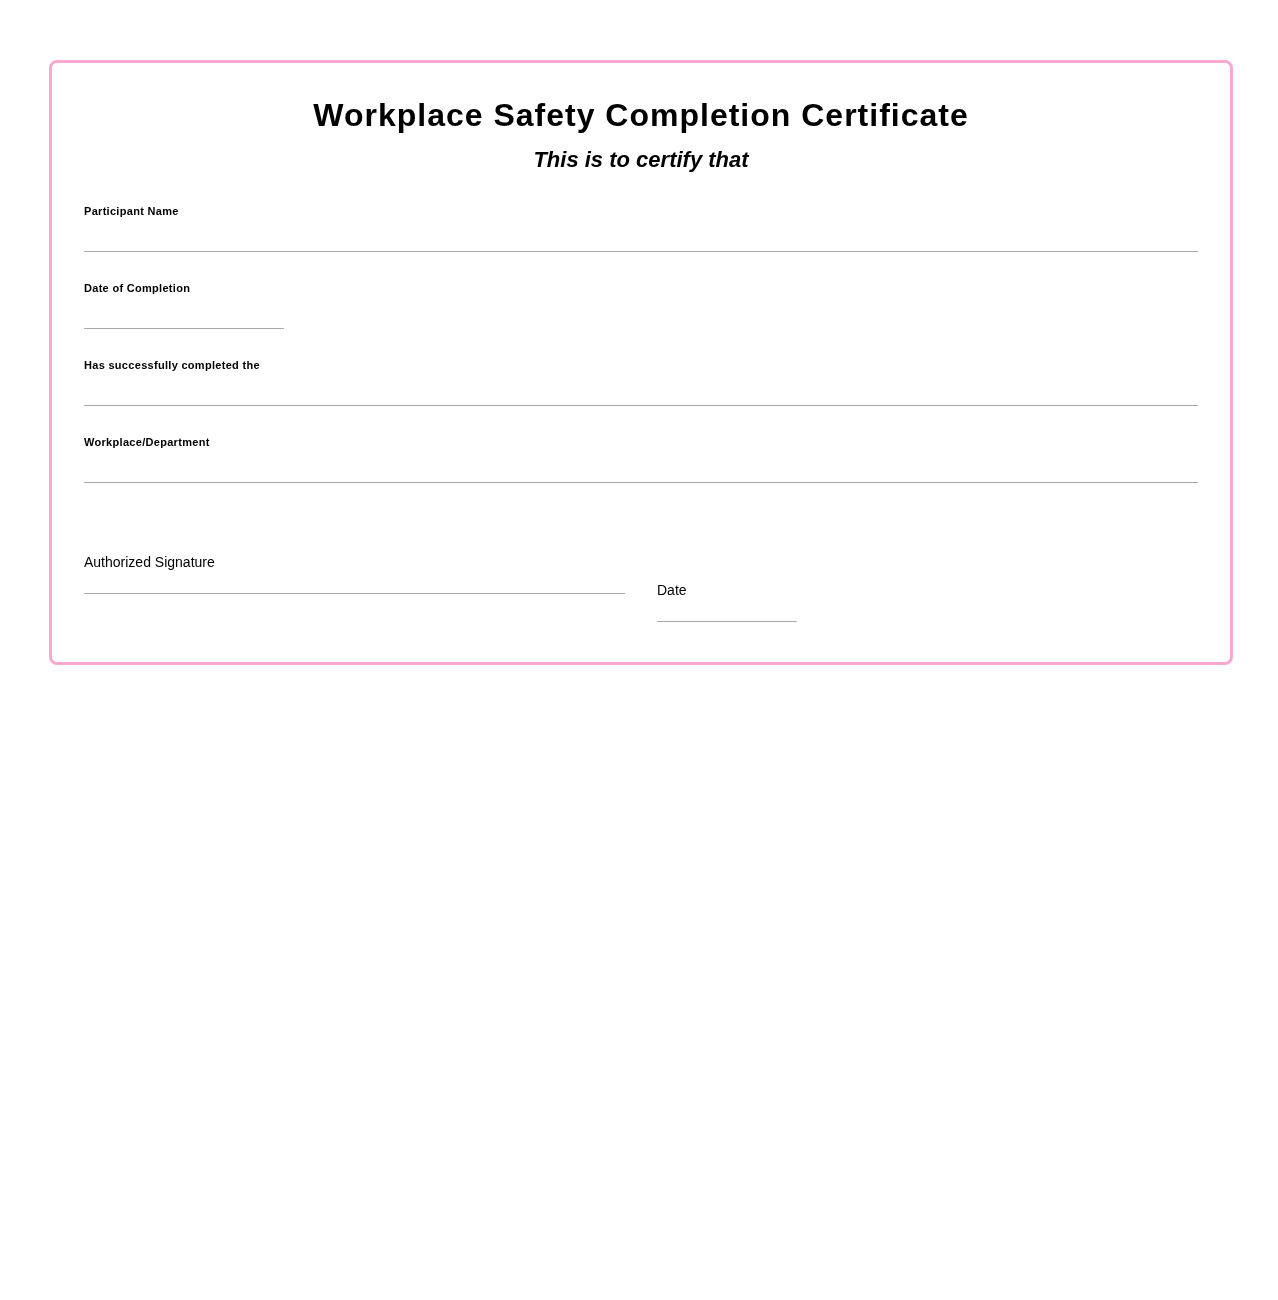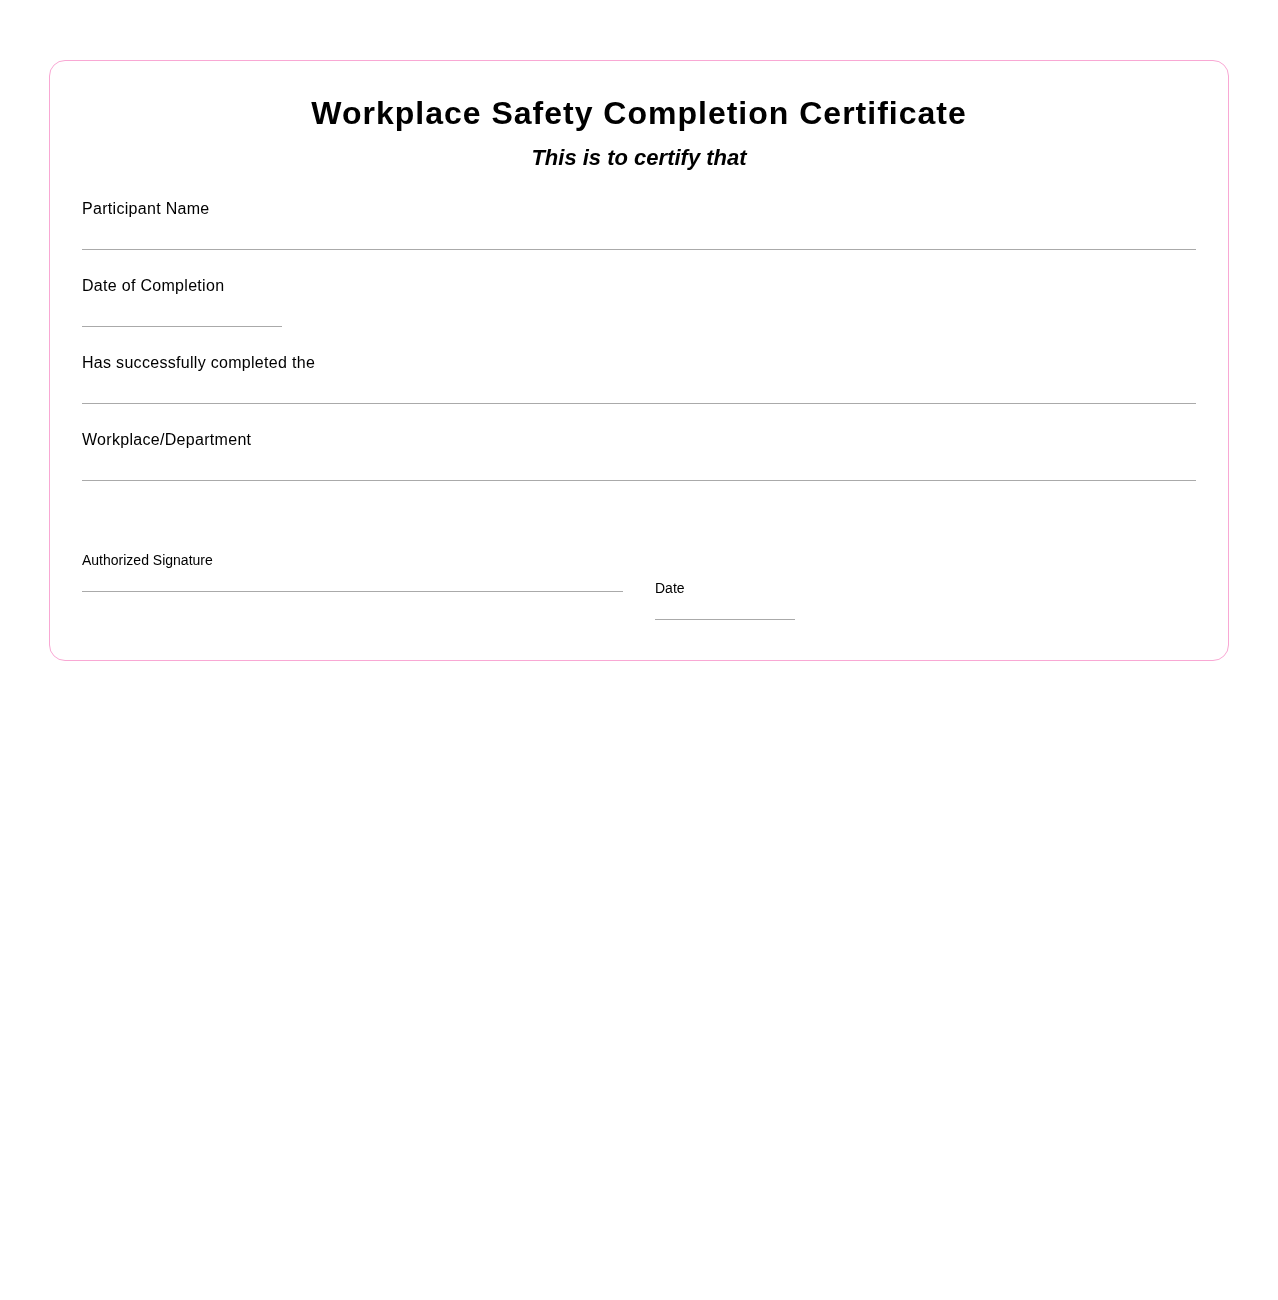--- a/index.html
+++ b/index.html
@@ -6,22 +6,22 @@
   body {
     width: 1278px; height: 1300px;
     font-family: "Liberation Sans", sans-serif;
     color: #000;
   }
   .card {
     position: absolute;
     left: 49px; top: 60px;
     width: 1114px; 
     padding: 24px 32px 40px 32px;
-    border: 1px solid #f9a8d4;
-    border-radius: 16px;
+    border: 3px solid #f9a8d4;
+    border-radius: 8px;
     background: #fff;
   }
   .title {
     text-align: center;
     font-size: 32px;
     font-weight: bold;
     letter-spacing: 1px;
     margin: 8px 0 0 0;
     line-height: 40px;
   }
@@ -29,22 +29,22 @@
     text-align: center;
     font-style: italic;
     font-size: 22px;
     margin: 14px 0 0 0;
     line-height: 22px;
     font-weight: bold;
   }
   .field { margin-top: 26px; }
   .field:first-of-type { margin-top: 30px; }
   .field-label {
-    font-weight: normal;
-    font-size: 16px;
+    font-weight: bold;
+    font-size: 11px;
     letter-spacing: 0.3px;
     line-height: 20px;
   }
   .field-line {
     height: 0;
     border-bottom: 1px solid #aaaaaa;
     margin-top: 30px;
   }
   .field-line.short { width: 200px; }
   .sig-row {

